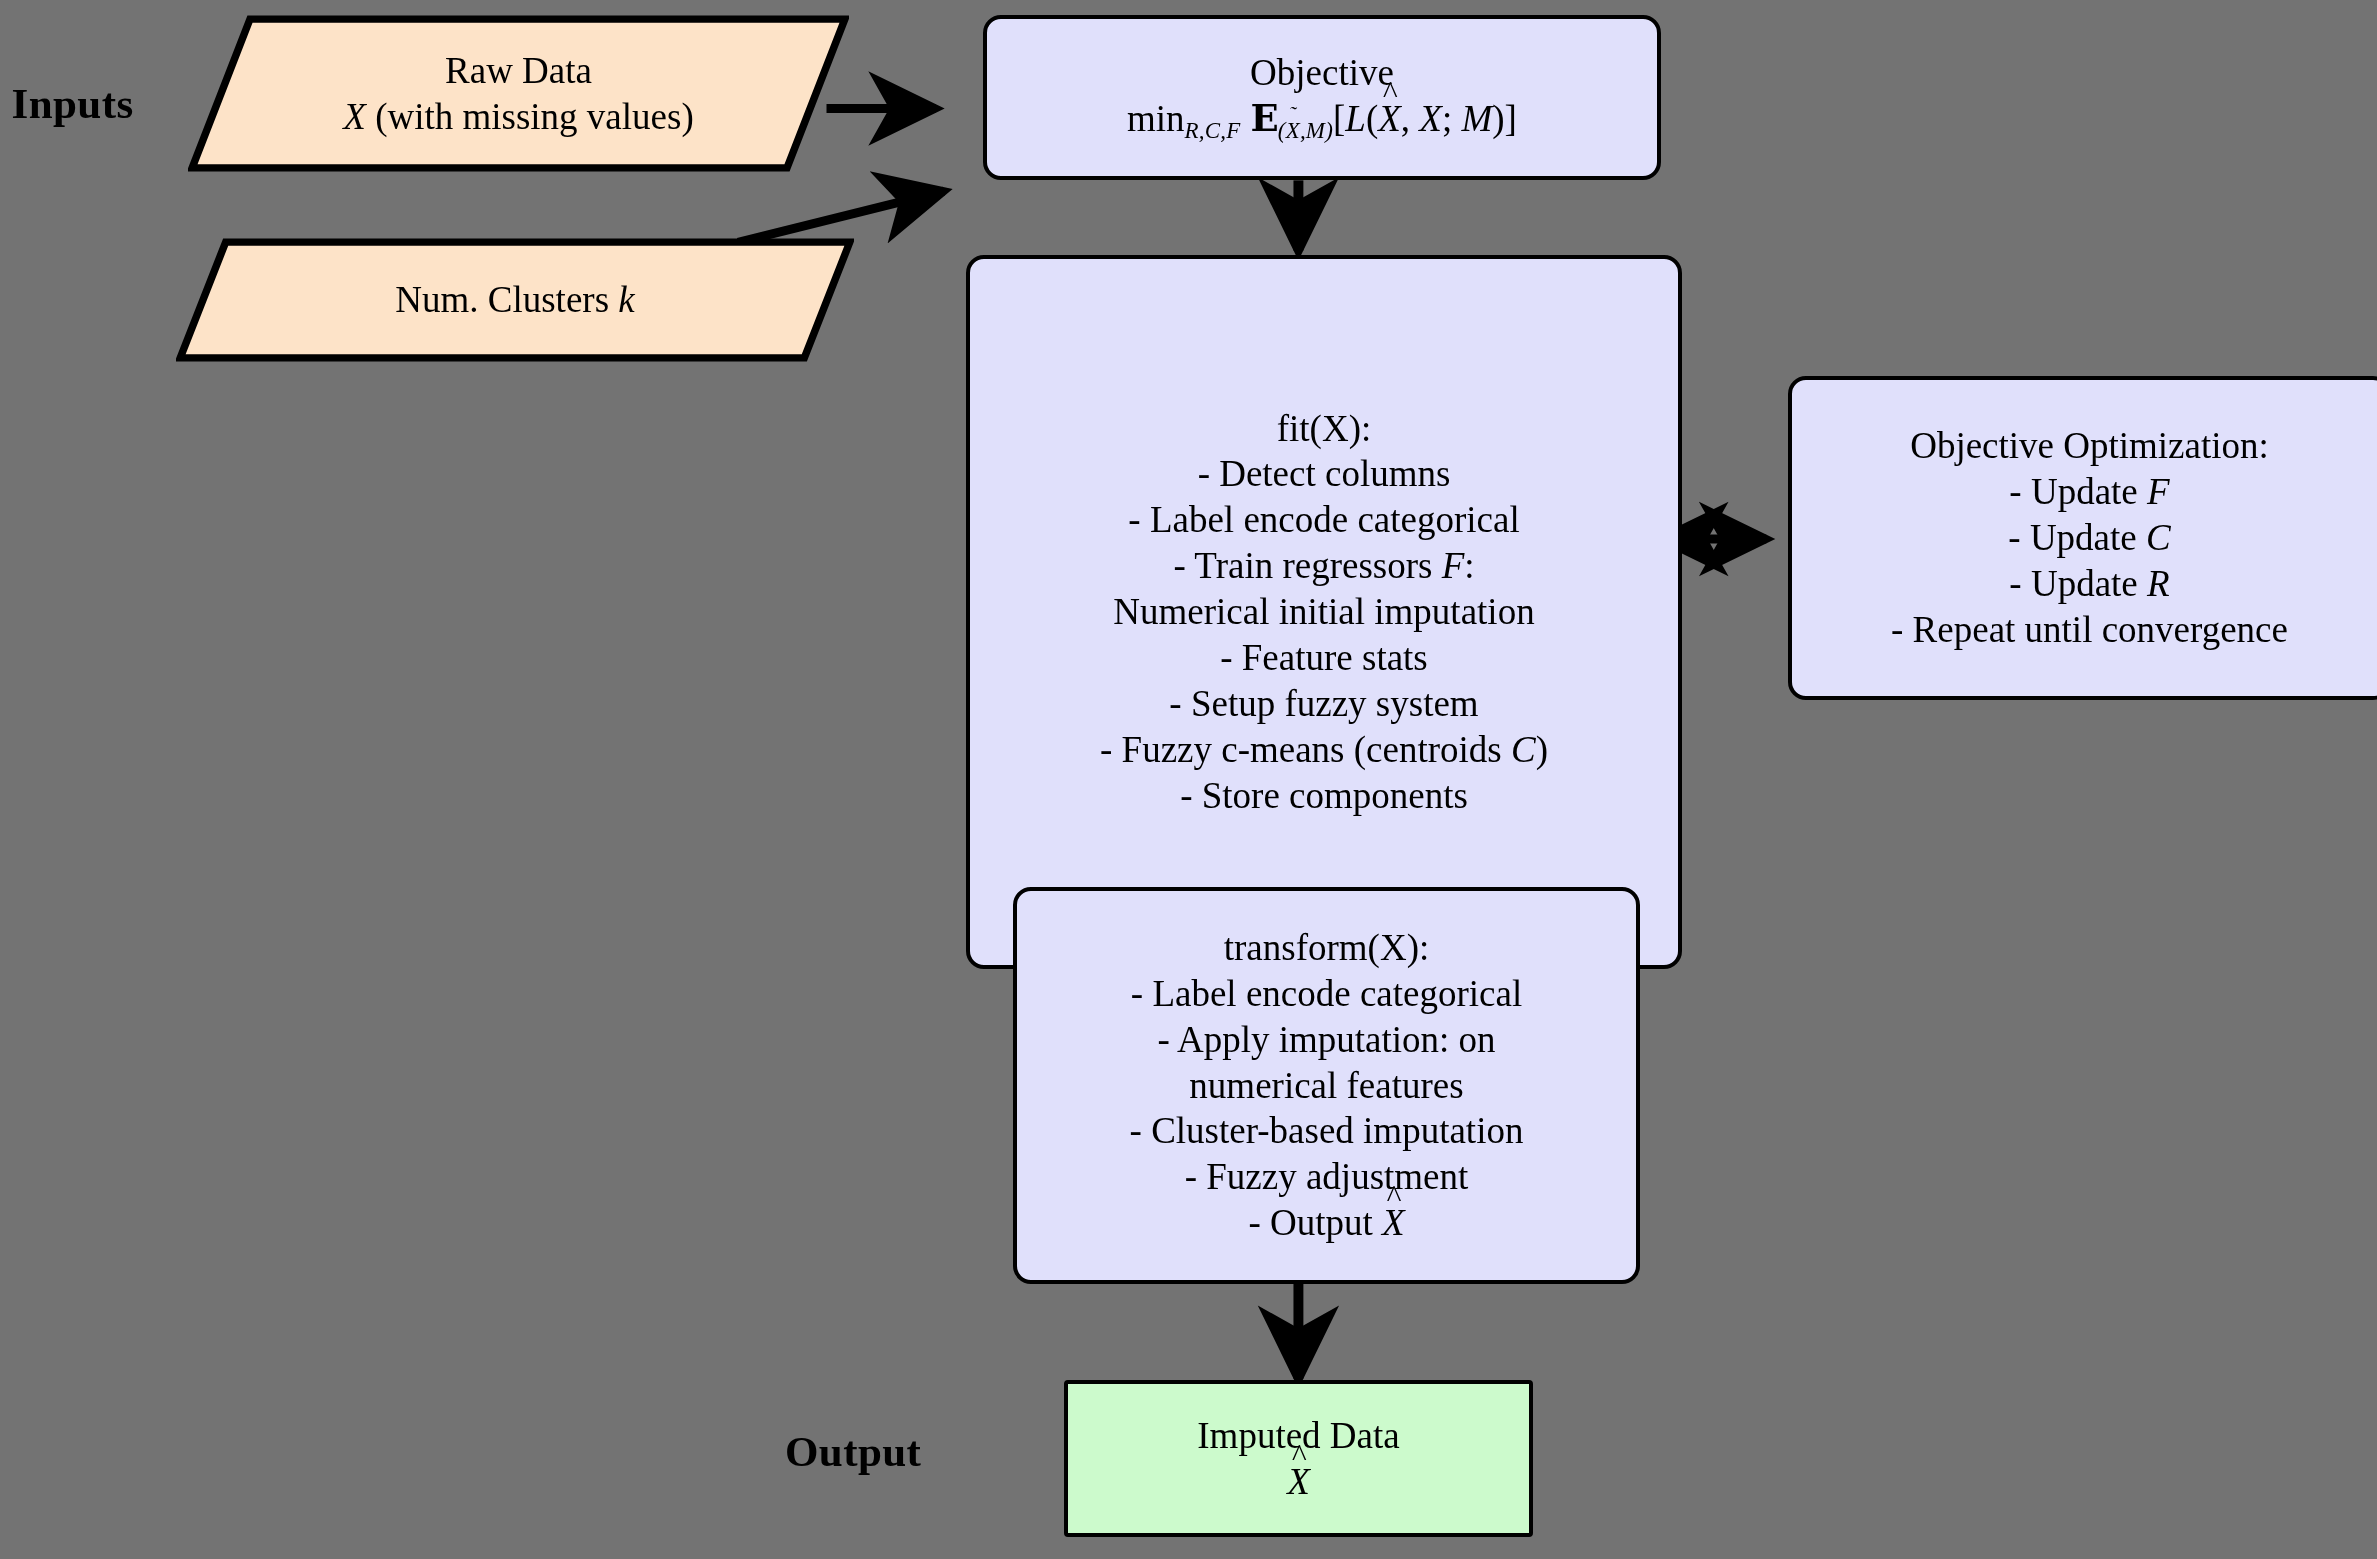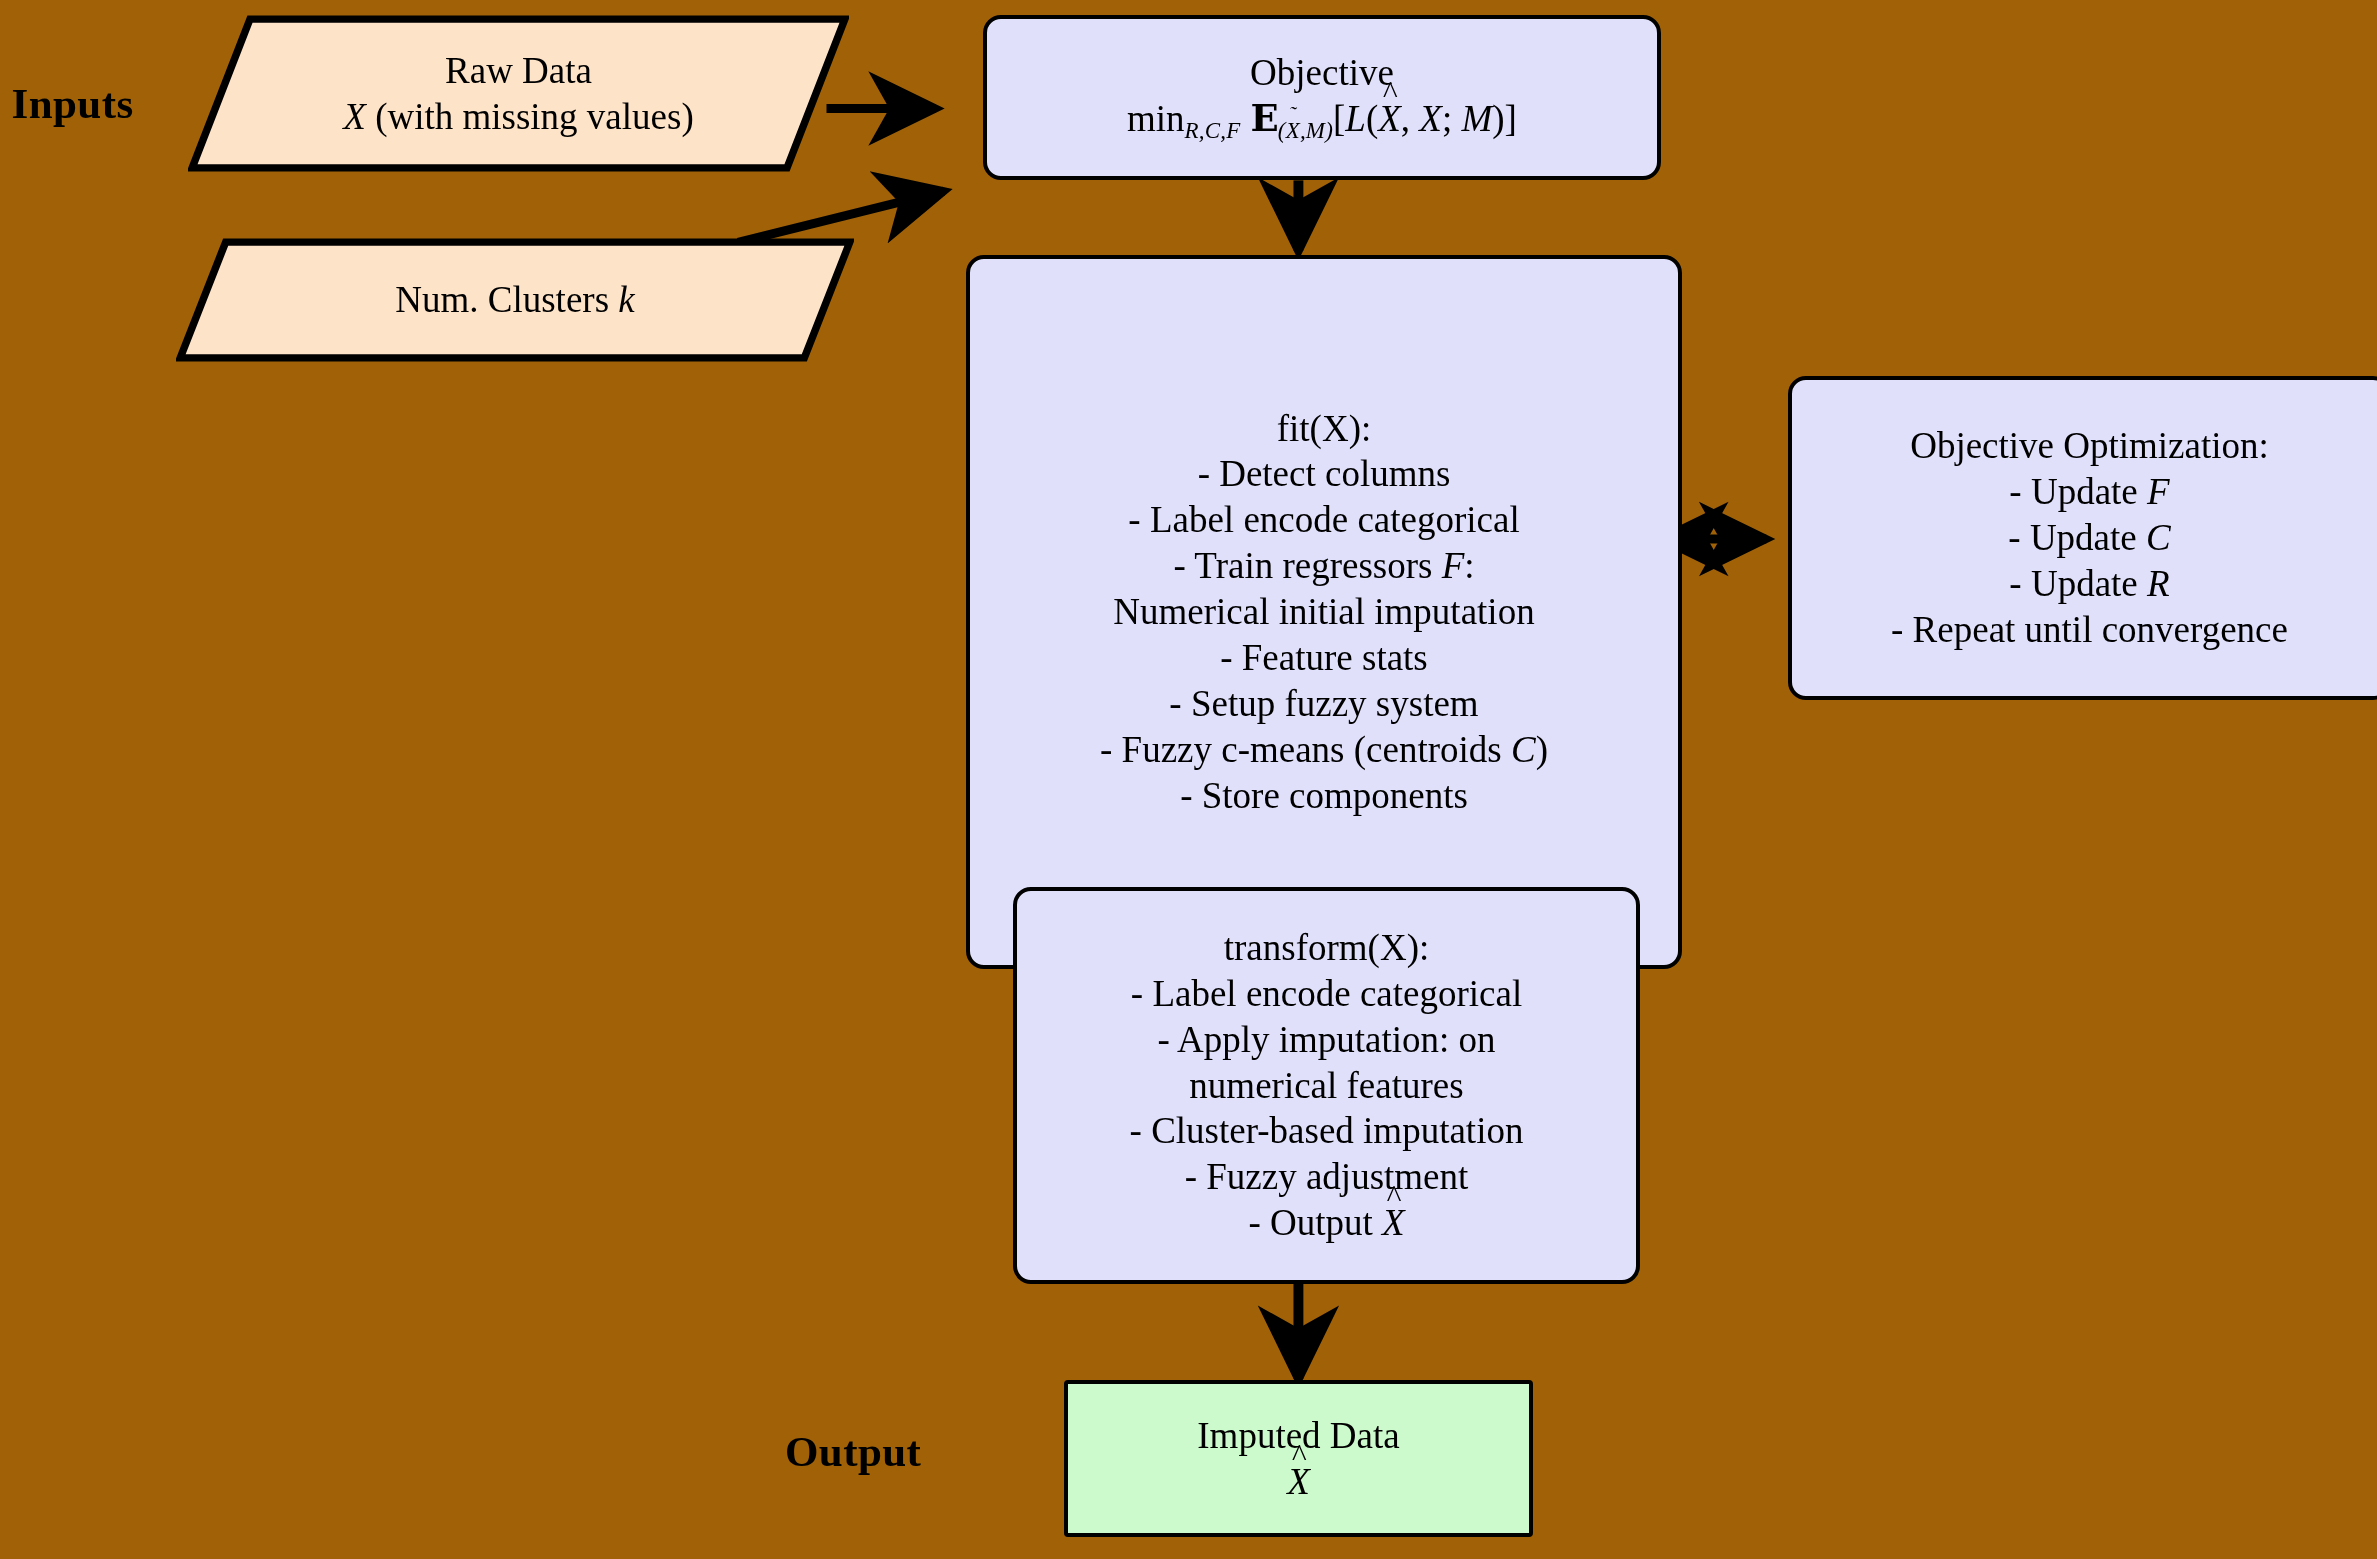--- a/index.html
+++ b/index.html
@@ -4,21 +4,21 @@
 <style>
   html, body {
     margin: 0;
     padding: 0;
     background: #ffffff;
   }
   #canvas {
     position: relative;
     width: 2377px;
     height: 1560px;
-    background: #a16207;
+    background: #737373;
     font-family: "Liberation Serif", "DejaVu Serif", serif;
     overflow: hidden;
   }
   .side-label {
     position: absolute;
     font-weight: bold;
     font-size: 43px;
     color: #000;
     white-space: nowrap;
     letter-spacing: 0.4px;

